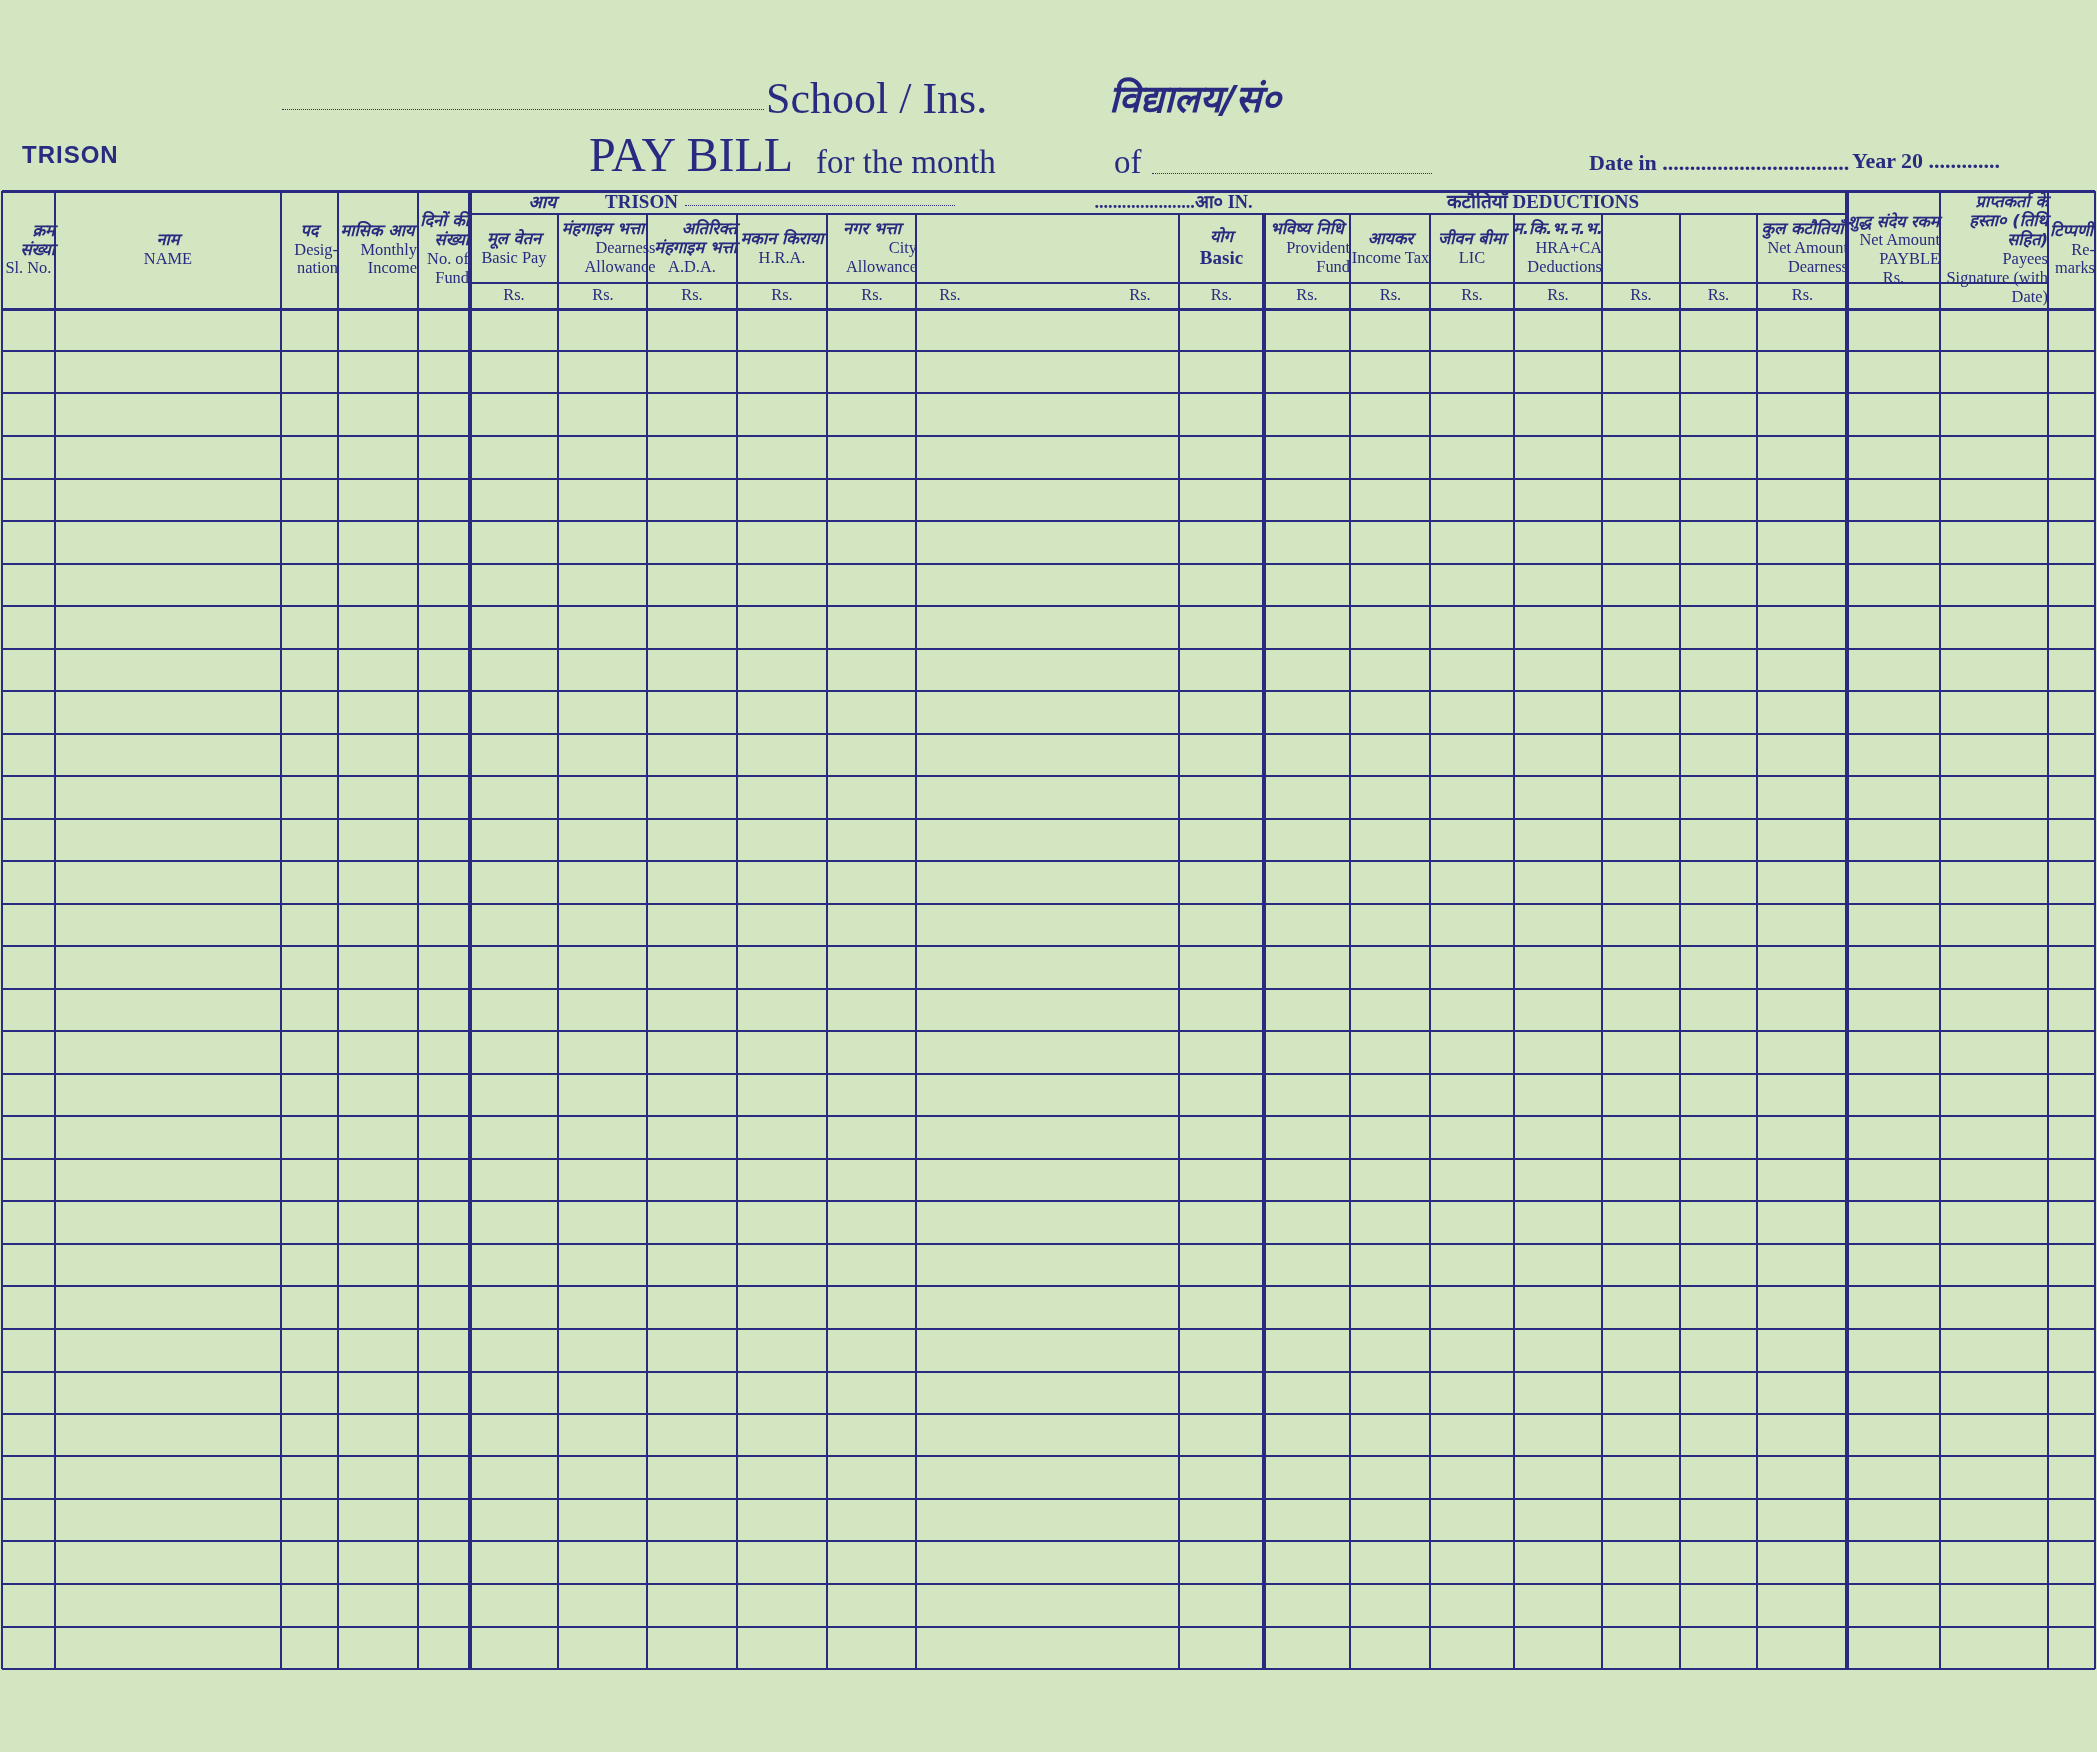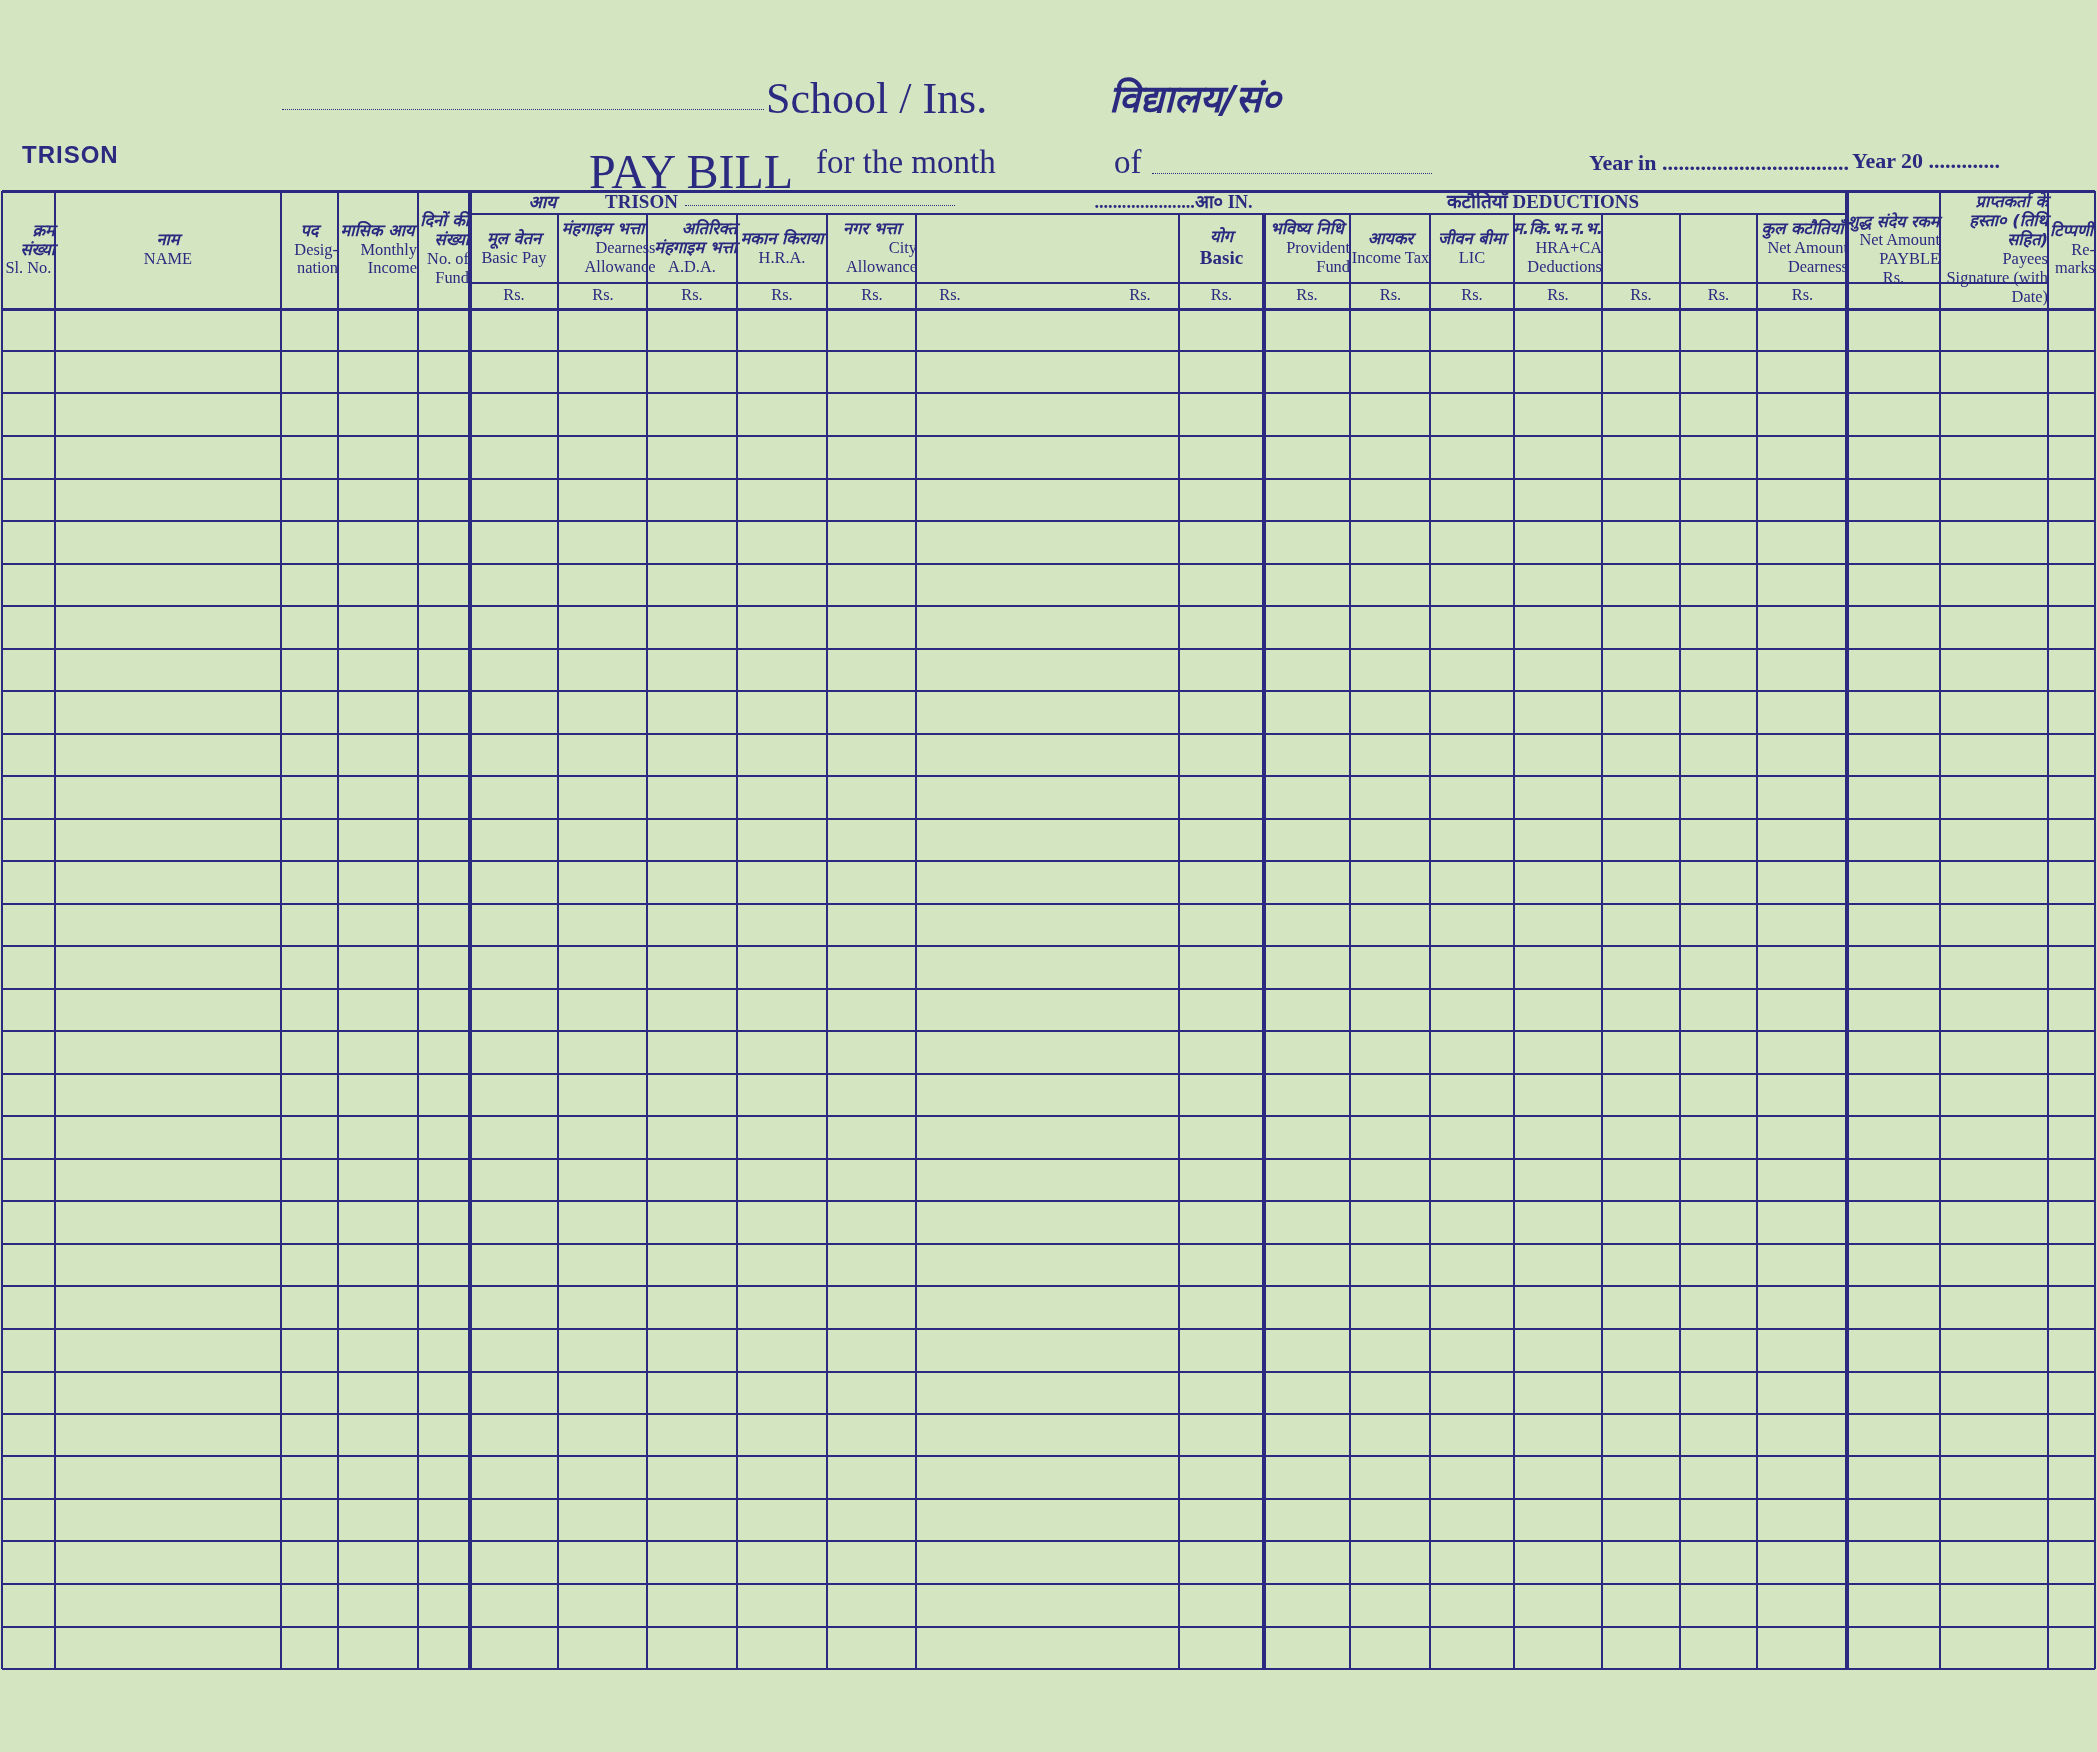--- a/index.html
+++ b/index.html
@@ -16,25 +16,25 @@
 </style>
 </head>
 <body>
 
 <div class="txt logo" style="left:22px;top:143px;">TRISON</div>
 
 <div class="dots" style="left:282px;top:109px;width:482px;"></div>
 <div class="txt" style="left:766px;top:77px;font-size:44px;">School / Ins.</div>
 <div class="txt hi" style="left:1109px;top:80px;font-size:38px;">विद्यालय/सं०</div>
 
-<div class="txt" style="left:589px;top:131px;font-size:48px;margin-top:17px;">PAY BILL</div>
+<div class="txt" style="left:589px;top:131px;font-size:48px;">PAY BILL</div>
 <div class="txt" style="left:816px;top:146px;font-size:33px;">for the month</div>
 <div class="txt" style="left:1114px;top:146px;font-size:33px;">of</div>
 <div class="dots" style="left:1152px;top:173px;width:280px;"></div>
-<div class="txt" style="left:1589px;top:152px;font-size:22px;font-weight:bold;">Year in ..................................</div>
+<div class="txt" style="left:1589px;top:152px;font-size:22px;font-weight:bold;">Date in ..................................</div>
 <div class="txt" style="left:1852px;top:150px;font-size:22px;font-weight:bold;">Year 20 .............</div>
 
 <div id="grid">
     <div class="hl" style="left: 1.9px; top: 190px; width: 2093px; height: 2.9px;"></div>
     <div class="hl" style="left: 470px; top: 213px; width: 1378px; height: 1.9px;"></div>
     <div class="hl" style="left: 470px; top: 282px; width: 1579px; height: 1.9px;"></div>
     <div class="hl" style="left: 1.9px; top: 308px; width: 2093px; height: 2.9px;"></div>
     <div class="hl" style="left: 1.9px; top: 350px; width: 2093px; height: 2.4px;"></div>
     <div class="hl" style="left: 1.9px; top: 392px; width: 2093px; height: 2.4px;"></div>
     <div class="hl" style="left: 1.9px; top: 435px; width: 2093px; height: 2.4px;"></div>

